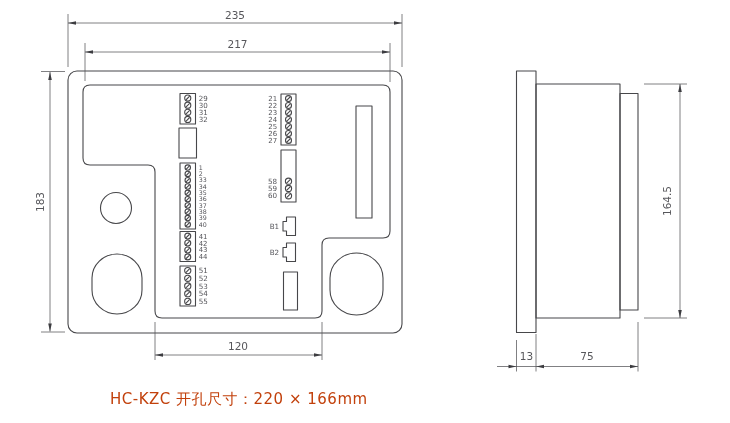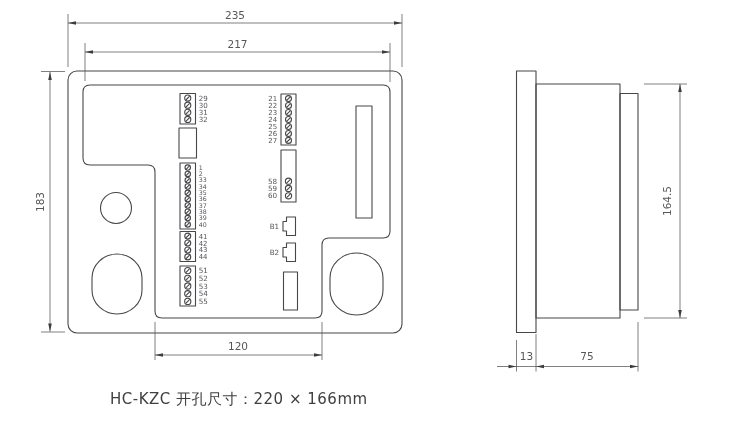--- a/index.html
+++ b/index.html
@@ -4,21 +4,21 @@
 <style>
   html,body{margin:0;padding:0;background:#ffffff;}
   .canvas{position:relative;width:730px;height:423px;background:#ffffff;overflow:hidden;
           font-family:"DejaVu Sans",sans-serif;}
   svg{position:absolute;left:0;top:0;}
   .ln{fill:none;stroke:#47474a;stroke-width:1.1;stroke-linejoin:round;}
   .dimln{fill:none;stroke:#55555a;stroke-width:0.75;}
   .arr{fill:#3c3c40;stroke:none;}
   .dim{font-family:"DejaVu Sans",sans-serif;font-size:10.5px;fill:#57575b;}
   .lbl{font-family:"DejaVu Sans",sans-serif;fill:#55555a;}
-  .caption{position:absolute;left:110px;top:390px;font-size:15px;color:#404040;
+  .caption{position:absolute;left:110px;top:390px;font-size:15px;color:#c2410c;
            letter-spacing:0.5px;font-family:"DejaVu Sans",sans-serif;}
 </style>
 </head>
 <body>
 
 <div class="canvas">
   <svg width="730" height="423" viewBox="0 0 730 423">
 
     <g>
       <rect x="68" y="71" width="334" height="262" rx="9" class="ln"></rect>

